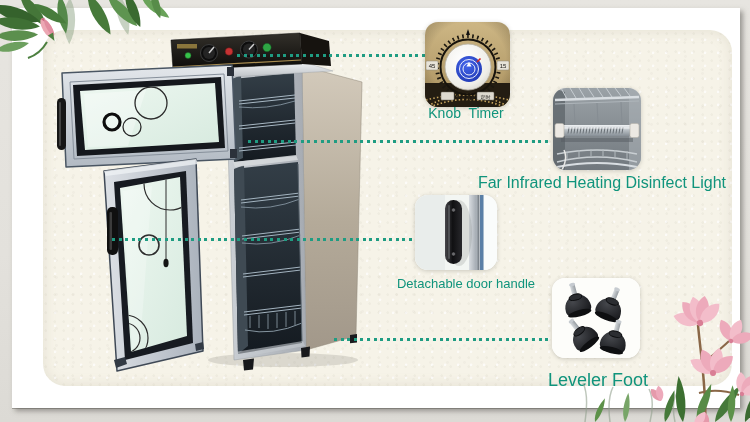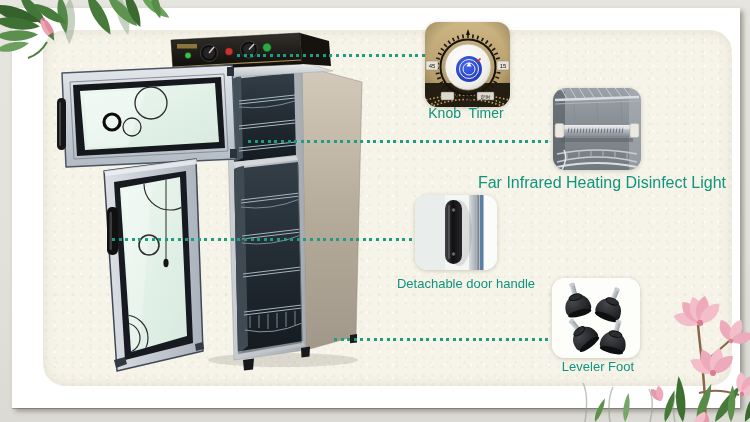--- a/index.html
+++ b/index.html
@@ -403,21 +403,21 @@
         <g transform="translate(62,62) rotate(14)">
           <rect x="-2.5" y="-19" width="5" height="13" rx="1.5" fill="url(#studG)"></rect>
             <ellipse cx="0" cy="-19" rx="3" ry="1.7" fill="#c6cbd0"></ellipse>
           <path d="M-13,6 C-13,-4 -6,-8 0,-8 C6,-8 13,-4 13,6 C13,11 7,13 0,13 C-7,13 -13,11 -13,6 Z" fill="url(#footG)"></path>
           <ellipse cx="0" cy="-6" rx="6.5" ry="3" fill="#2b2d31" stroke="#0c0d0f"></ellipse>
           <ellipse cx="0" cy="10.5" rx="12" ry="3.2" fill="#0e0f11"></ellipse>
         </g>
       </g>
     </svg>
   </div>
-  <div class="callout-label" style="left:598px;top:360px;font-size:13px;">Leveler Foot</div>
+  <div class="callout-label" style="left:598px;top:371px;font-size:18px;">Leveler Foot</div>
 
   <svg class="abs" style="left:0;top:0;" width="210" height="112" viewBox="0 0 210 112">
     <defs>
         <path id="leaf" d="M0,0 C10,-7 28,-9 42,-3 C30,5 12,7 0,0 Z"></path>
       </defs>
     <use href="#leaf" fill="#8fa588" opacity=".5" transform="translate(70,-2) rotate(95) scale(1.1)"></use>
     <use href="#leaf" fill="#8fa588" opacity=".5" transform="translate(118,-6) rotate(80) scale(1.0)"></use>
     <use href="#leaf" fill="#477a3b" transform="translate(88,-6) rotate(65) scale(1.1)"></use>
     <use href="#leaf" fill="#5e9450" transform="translate(108,-4) rotate(50)"></use>
     <use href="#leaf" fill="#3a6a30" transform="translate(126,-8) rotate(72) scale(.9)"></use>

